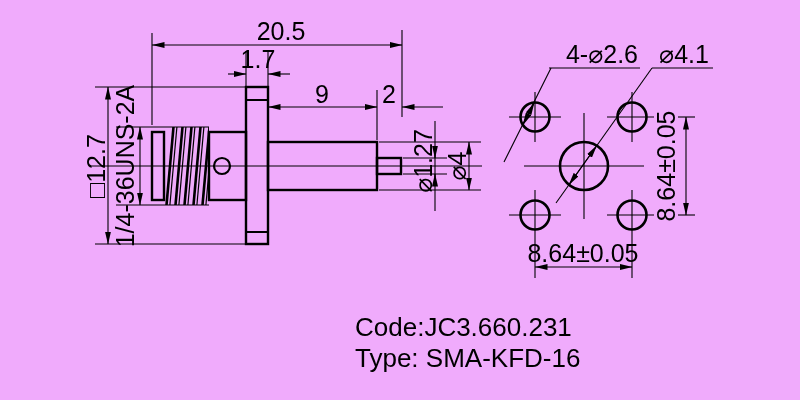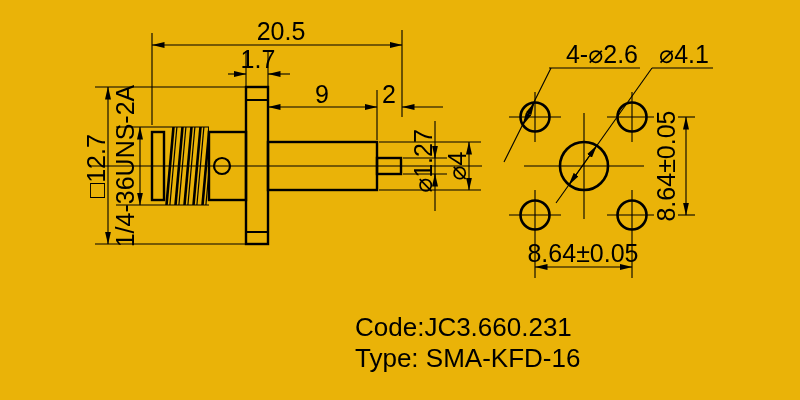--- a/index.html
+++ b/index.html
@@ -1,16 +1,16 @@
 <!DOCTYPE html>
 <html><head>
 <meta charset="utf-8">
 <style>
   html,body{margin:0;padding:0;background:#ffffff;width:800px;height:400px;overflow:hidden;}
-  .canvas{width:800px;height:400px;background:#eab308;position:relative;}
+  .canvas{width:800px;height:400px;background:#f0abfc;position:relative;}
   svg{display:block;}
   svg *{vector-effect:none;}
   .ol{fill:none;stroke:#000;stroke-width:2.4;}   
   .ol2{fill:none;stroke:#000;stroke-width:2.2;}
   .med{fill:none;stroke:#000;stroke-width:2;}
   .thr{fill:none;stroke:#000;stroke-width:2.6;}  
   .thr2{fill:none;stroke:#000;stroke-width:1.2;} 
   .thin{fill:none;stroke:#000;stroke-width:1.1;} 
   .dimtxt{font-family:"Liberation Sans","DejaVu Sans",sans-serif;font-size:25px;fill:#000;text-anchor:middle;}
   .titletxt{font-family:"Liberation Sans","DejaVu Sans",sans-serif;font-size:26px;fill:#000;text-anchor:start;}

